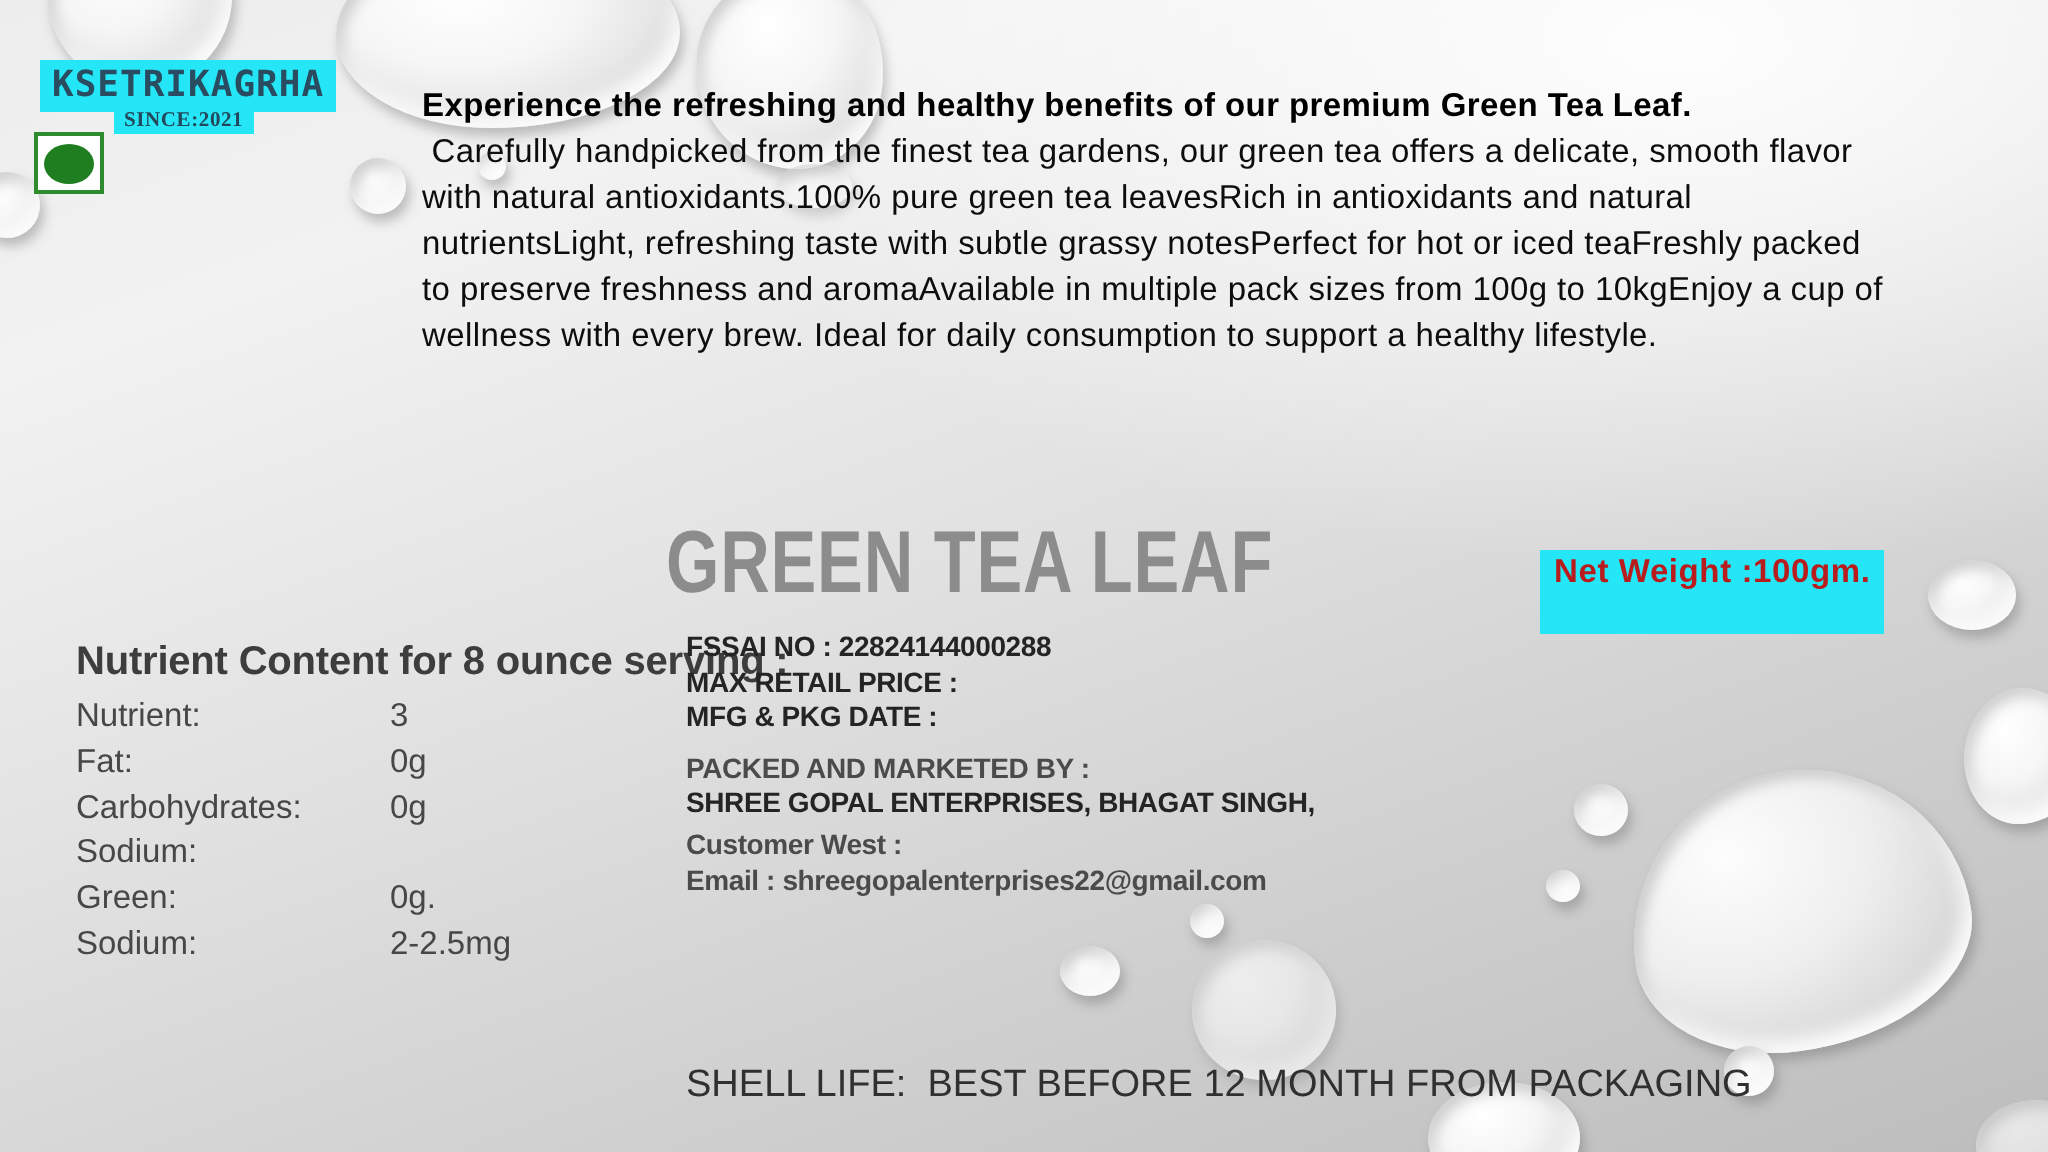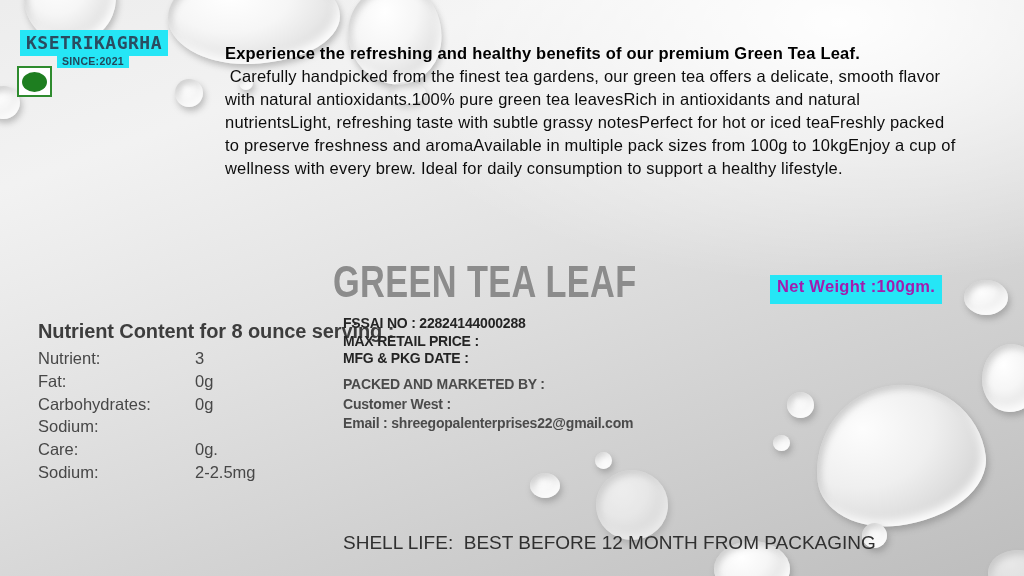--- a/index.html
+++ b/index.html
@@ -41,50 +41,51 @@
     background: #25e6f6; color: #2a4c61;
     font-family: "DejaVu Sans Mono", monospace;
     font-weight: bold; font-size: 18px; letter-spacing: 0.5px;
     padding: 2px 6px 3px;
   }
   .brand-since {
     position: absolute; left: 57px; top: 54px; z-index: 3;
     background: #25e6f6; color: #23485c;
     font-weight: bold; font-size: 10.5px; letter-spacing: 0.3px;
     padding: 1px 5px;
+    font-family: Liberation Serif, serif;
   }
   .veg-mark {
     position: absolute; left: 17px; top: 66px; z-index: 3;
     width: 35px; height: 31px; background: #ffffff;
     border: 2px solid #2e8b2e;
     display: flex; align-items: center; justify-content: center;
   }
   .veg-dot { width: 25px; height: 20px; border-radius: 50%; background: #1e7e20; }
 
   
   .intro {
-    position: absolute; left: 225px; top: 42px; width: 737px; z-index: 2;
+    position: absolute; left: 211px; top: 42px; width: 737px; z-index: 2;
     font-size: 16.5px; line-height: 23px; color: #0d0d0d;
     letter-spacing: 0.2px;
   }
   .intro-headline { font-weight: bold; display: block; color: #000; }
   .intro-body { white-space: pre-wrap; }
 
   
   .product-title {
     position: absolute; left: 333px; top: 257px; z-index: 2;
     font-size: 44px; font-weight: bold; color: #8c8c8c;
     letter-spacing: 0.5px; white-space: nowrap;
     transform: scaleX(0.78); transform-origin: left top;
   }
   .net-weight {
     position: absolute; left: 770px; top: 275px; z-index: 2;
-    background: #25e6f6; color: #a21caf;
+    background: #25e6f6; color: #b91c1c;
     font-size: 16.5px; font-weight: bold; letter-spacing: 0.3px;
-    padding: 2px 7px 8px;
+    padding: 2px 7px 21px;
   }
 
   
   .nutrition {
     position: absolute; left: 38px; top: 320px; width: 290px; z-index: 2;
     color: #474747;
   }
   .nutrition-header {
     font-weight: bold; font-size: 20px; color: #3d3d3d;
     letter-spacing: -0.1px; margin-bottom: 4px; white-space: nowrap;
@@ -157,35 +158,36 @@
       <span class="n-value">0g</span>
     </div>
     <div class="n-row">
       <span class="n-label">Carbohydrates:</span>
       <span class="n-value">0g</span>
     </div>
     <div class="n-row">
       <span class="n-label">Sodium:</span>
     </div>
     <div class="n-row">
-      <span class="n-label">Care:</span>
+      <span class="n-label">Green:</span>
       <span class="n-value">0g.</span>
     </div>
     <div class="n-row">
       <span class="n-label">Sodium:</span>
       <span class="n-value">2-2.5mg</span>
     </div>
   </div>
 
   <div class="regulatory">
     <div class="reg-bold">FSSAI NO : 22824144000288</div>
     <div class="reg-bold">MAX RETAIL PRICE :</div>
     <div class="reg-bold">MFG &amp; PKG DATE :</div>
     <div class="reg-gap"></div>
     <div class="reg-plain">PACKED AND MARKETED BY :</div>
+    <div class="reg-bold">SHREE GOPAL ENTERPRISES, BHAGAT SINGH,</div>
     <div class="reg-plain" style="margin-top:3px;">Customer West :</div>
     <div class="reg-plain" style="margin-top:1px;">Email : shreegopalenterprises22@gmail.com</div>
   </div>
 
   <div class="storage">
     <div>SHELL LIFE:  BEST BEFORE 12 MONTH FROM PACKAGING</div>
     
   </div>
 
 </div>

